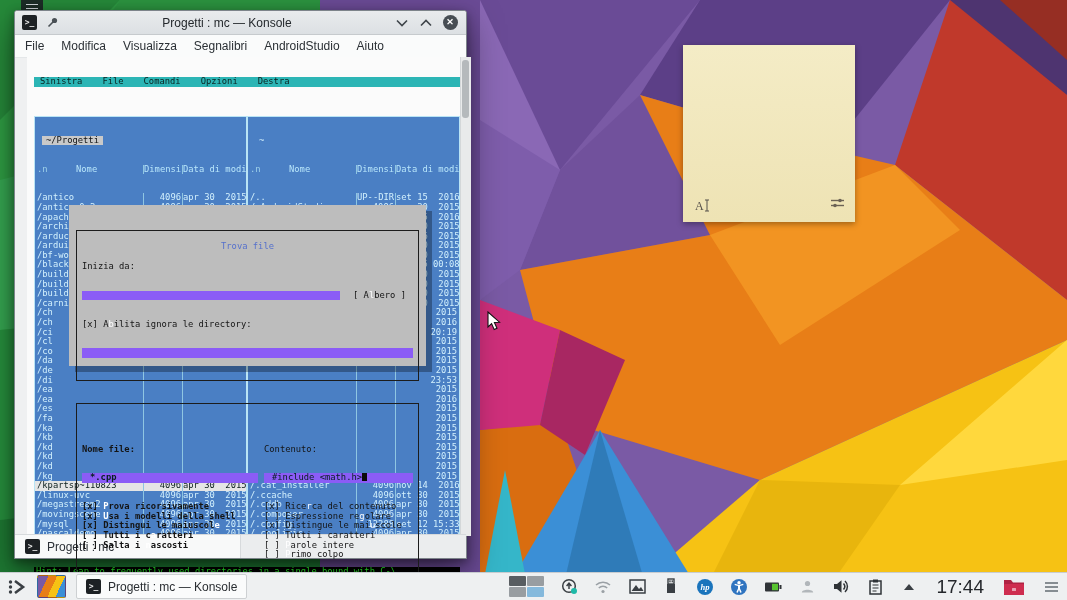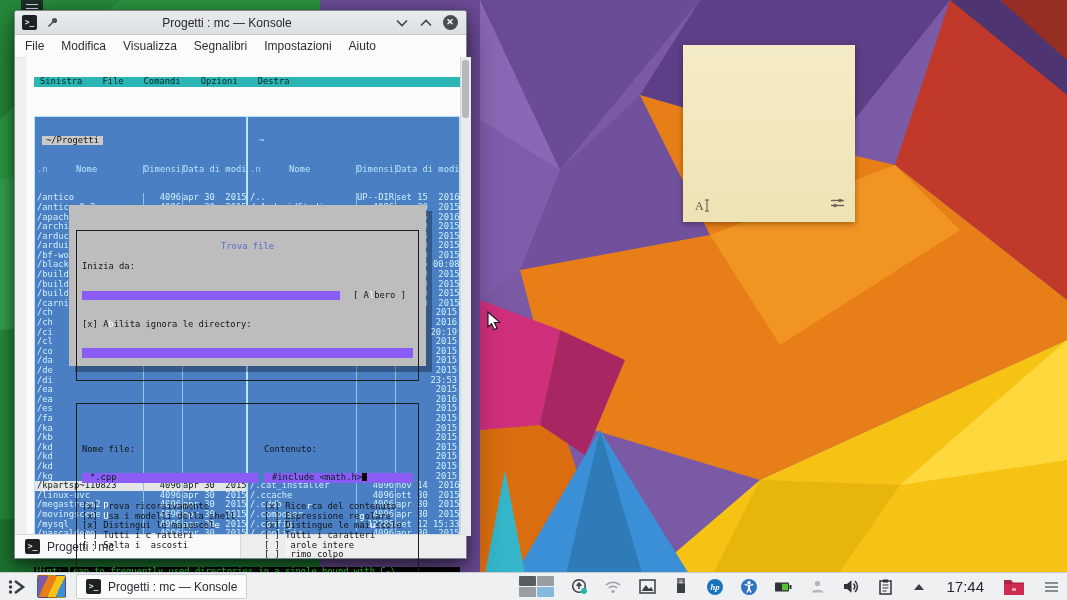--- a/index.html
+++ b/index.html
@@ -70,21 +70,21 @@
           background:#bdbdbd;color:#141414;box-shadow:6px 6px 0 rgba(0,0,0,.3);
           box-sizing:border-box;padding:6px 7px 4px;}
   .dbox{border:1px solid #1c1c1c;position:relative;padding:2px 5px 3px;margin-bottom:3px;}
   .dtitle{position:absolute;top:-6px;left:50%;transform:translateX(-50%);
           background:#bdbdbd;color:#5570cc;padding:0 5px;margin-top:17px;}
   .drow{height:9.6px;display:flex;overflow:hidden;}
   .dinput{background:#8b5cf6;color:#05201e;overflow:hidden;padding-left:8px;height:9.6px;}
   .grow{flex:1;}
   .hot{color:#fff;}
   .dcols{display:flex;}
-  .dcl{width:176px;margin-right:6px;}
+  .dcl{width:176px;margin-right:6px;font-weight:bold;}
   .dcr{flex:1;}
   .dbtn{margin:0 7px;}
   .cursorblk{display:inline-block;width:5px;height:8px;background:#0a0a0a;vertical-align:-1px;}
 
   
   .tabbar{position:absolute;left:0;bottom:0;width:100%;height:23px;background:#ebedee;
           border-top:1px solid #d7dadc;display:flex;align-items:stretch;}
   .tab{display:flex;align-items:center;gap:7px;background:#f8f9f9;border-right:1px solid #d7dadc;
        padding:0 10px;width:205px;font-size:12px;color:#2b3036;}
 
@@ -93,21 +93,21 @@
            border-top:1px solid #c8ccd0;display:flex;align-items:center;z-index:10;box-sizing:border-box;}
   .launcher{margin-left:5px;width:24px;height:24px;display:flex;align-items:center;justify-content:center;}
   .pagerthumb{margin-left:8px;width:27px;height:21px;border:1px solid rgba(0,0,0,.25);border-radius:2px;
       background:linear-gradient(115deg,#7a5aa5 0 28%,#e87e17 28% 52%,#f6c214 52% 74%,#3b8fd6 74%);}
   .taskbtn{margin-left:10px;height:23px;display:flex;align-items:center;gap:7px;background:#fafbfb;
            border:1px solid #cdd0d2;border-radius:2px;padding:0 9px;font-size:12px;color:#2a2e32;}
   .tray{margin-left:auto;display:flex;align-items:center;gap:16px;padding-right:7px;}
   .pagerw{display:grid;grid-template-columns:17px 17px;grid-template-rows:10px 10px;gap:1px;}
   .pagerw div{border-radius:1px;}
   .ticon{width:18px;height:18px;display:flex;align-items:center;justify-content:center;}
-  .clock{font-size:15px;color:#24272b;margin:0 2px;}
+  .clock{font-size:19px;color:#24272b;margin:0 2px;}
 
   .mouse{position:absolute;left:487px;top:311px;z-index:50;}
 </style>
 </head>
 <body>
 
 <div class="screen">
 
   <svg class="wall" width="1067" height="600" viewBox="0 0 1067 600">
     <rect x="0" y="0" width="1067" height="600" fill="#7a5aa5"></rect>
@@ -181,21 +181,21 @@
       </span>
       <span class="wbtn">
         <span class="closebtn">✕</span>
       </span>
     </div>
     <div class="menubar">
         <span class="mi">File</span>
         <span class="mi">Modifica</span>
         <span class="mi">Visualizza</span>
         <span class="mi">Segnalibri</span>
-        <span class="mi">Impostazioni</span>
+        <span class="mi">AndroidStudio</span>
         <span class="mi">Aiuto</span>
       </div>
 
     <div class="term">
       <div class="mc">
         <div class="trow mcmenu"><span class="mcmi">Sinistra</span><span class="mcmi">File</span><span class="mcmi">Comandi</span><span class="mcmi">Opzioni</span><span class="mcmi">Destra</span></div>
 
         <div class="panels">
           <div class="panel">
             <div class="ptrow"><span class="ptitle">~/Progetti</span></div>

